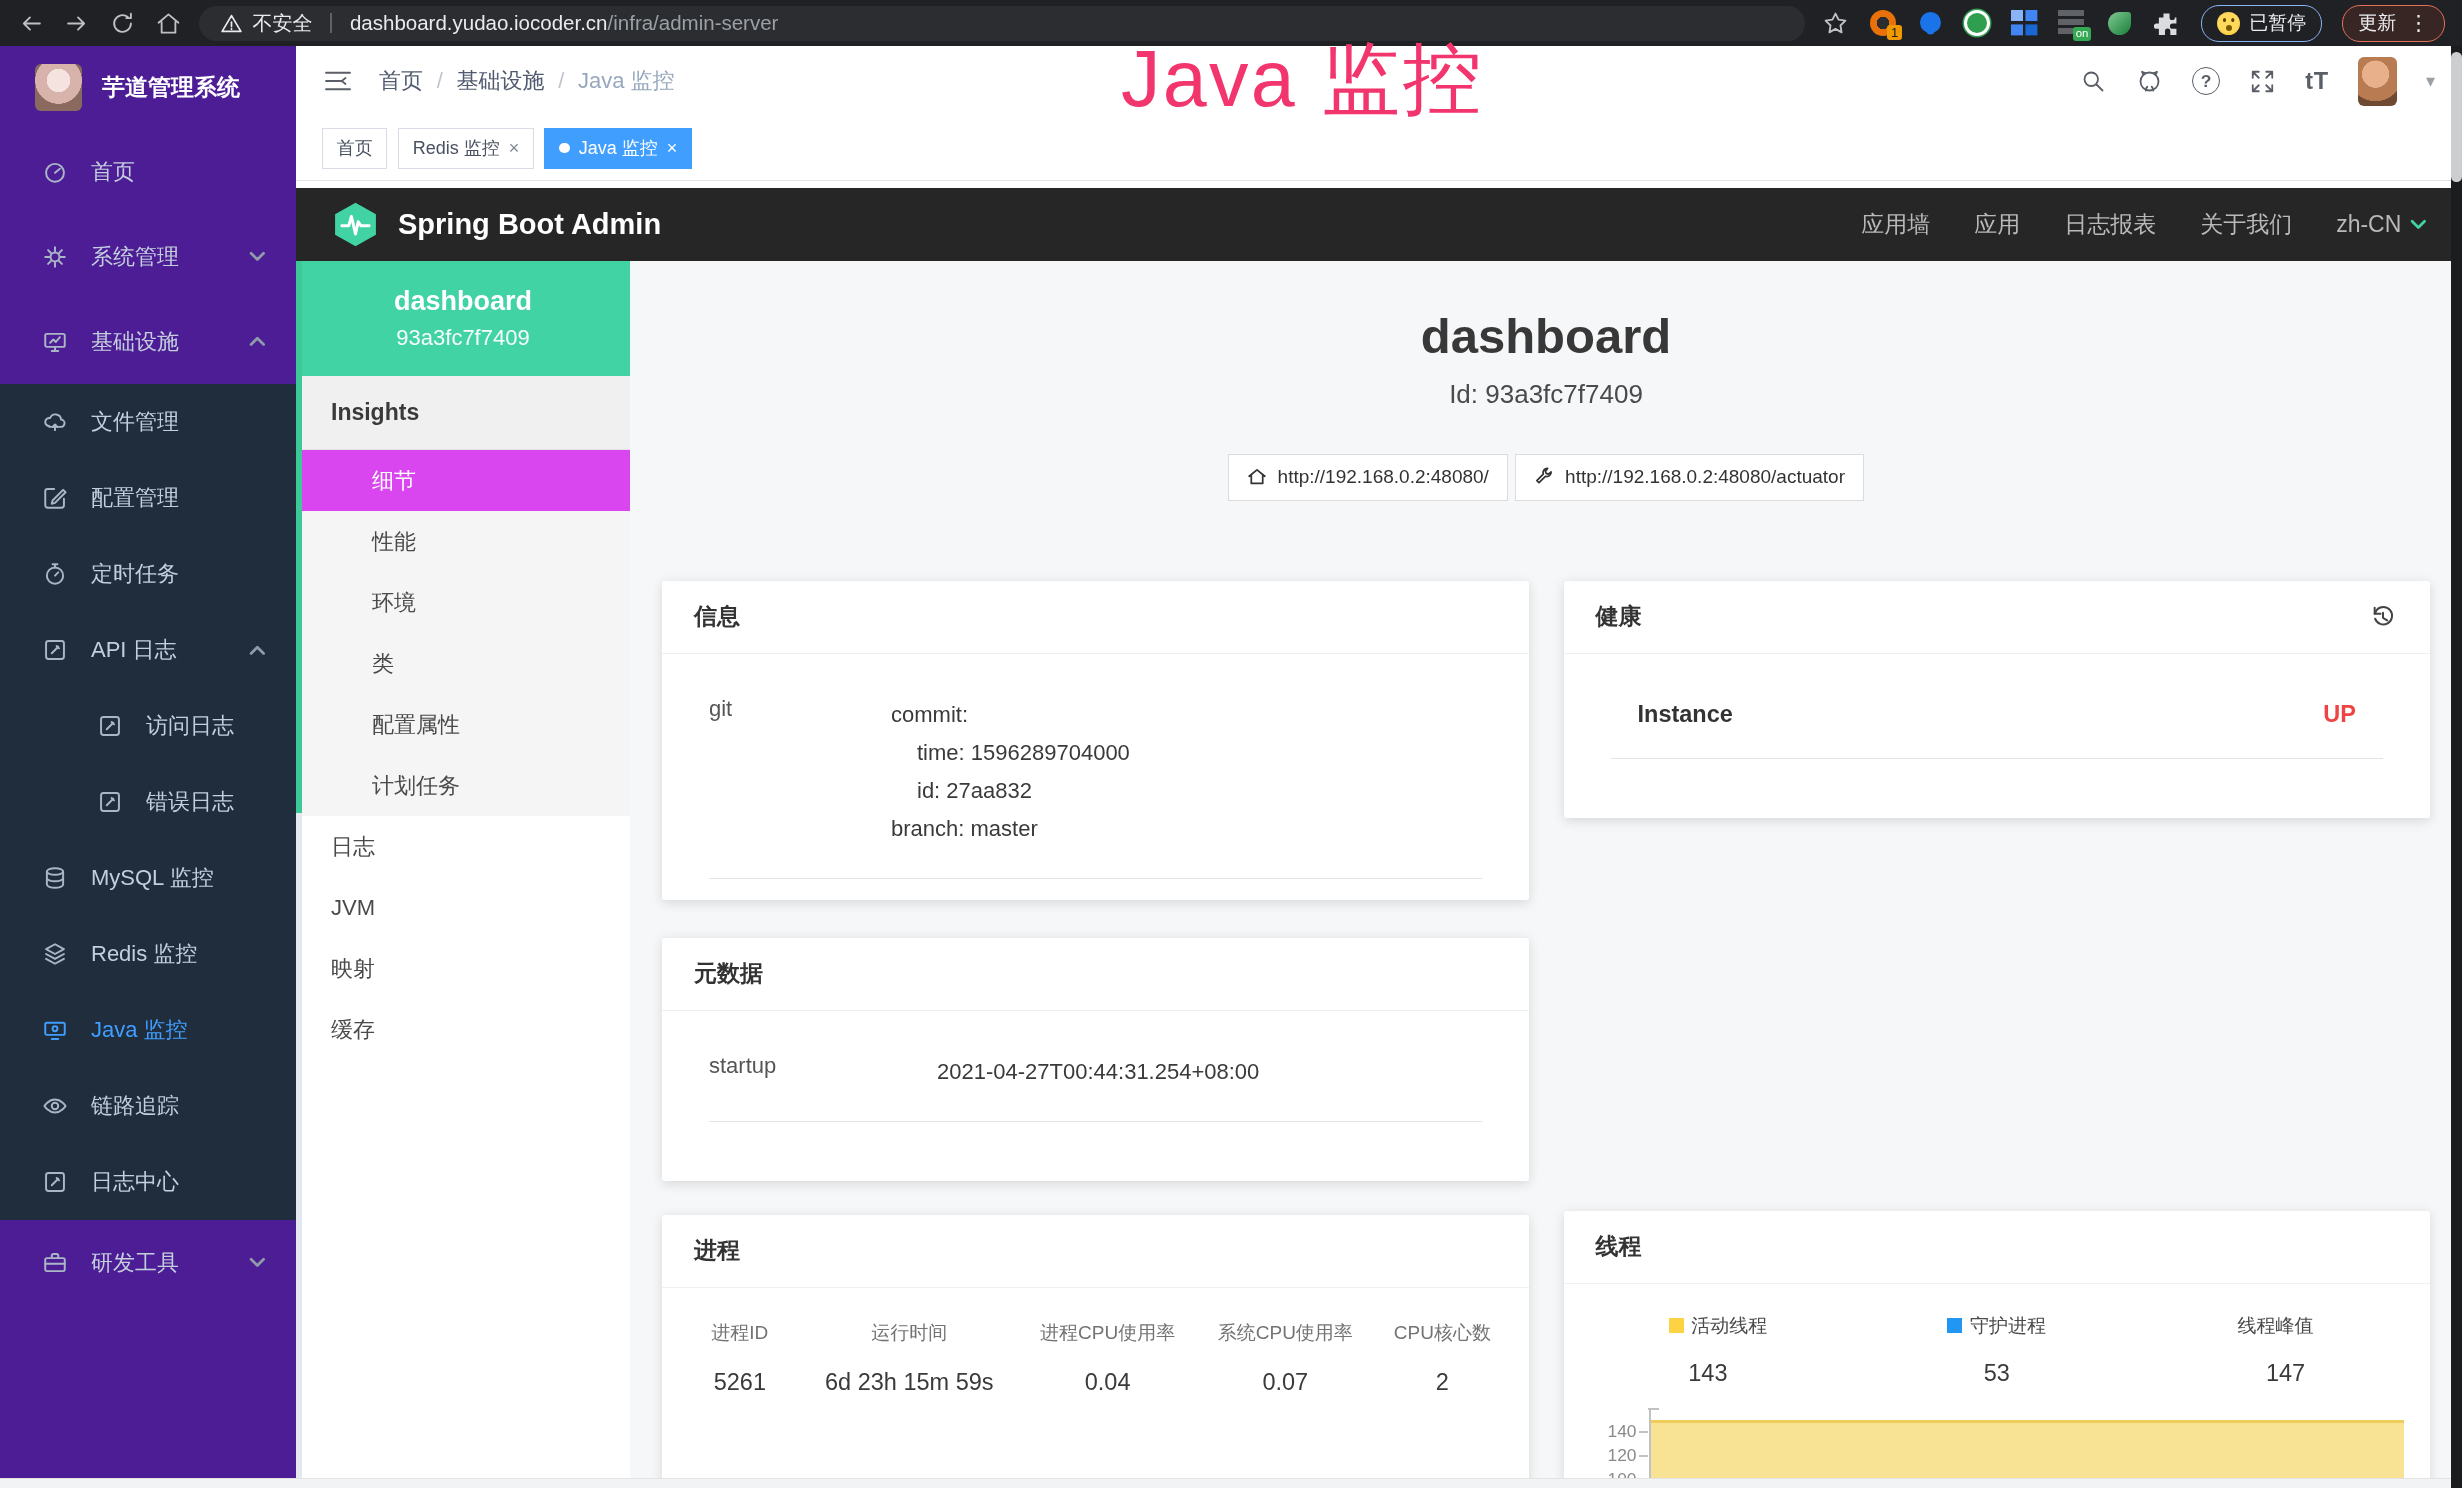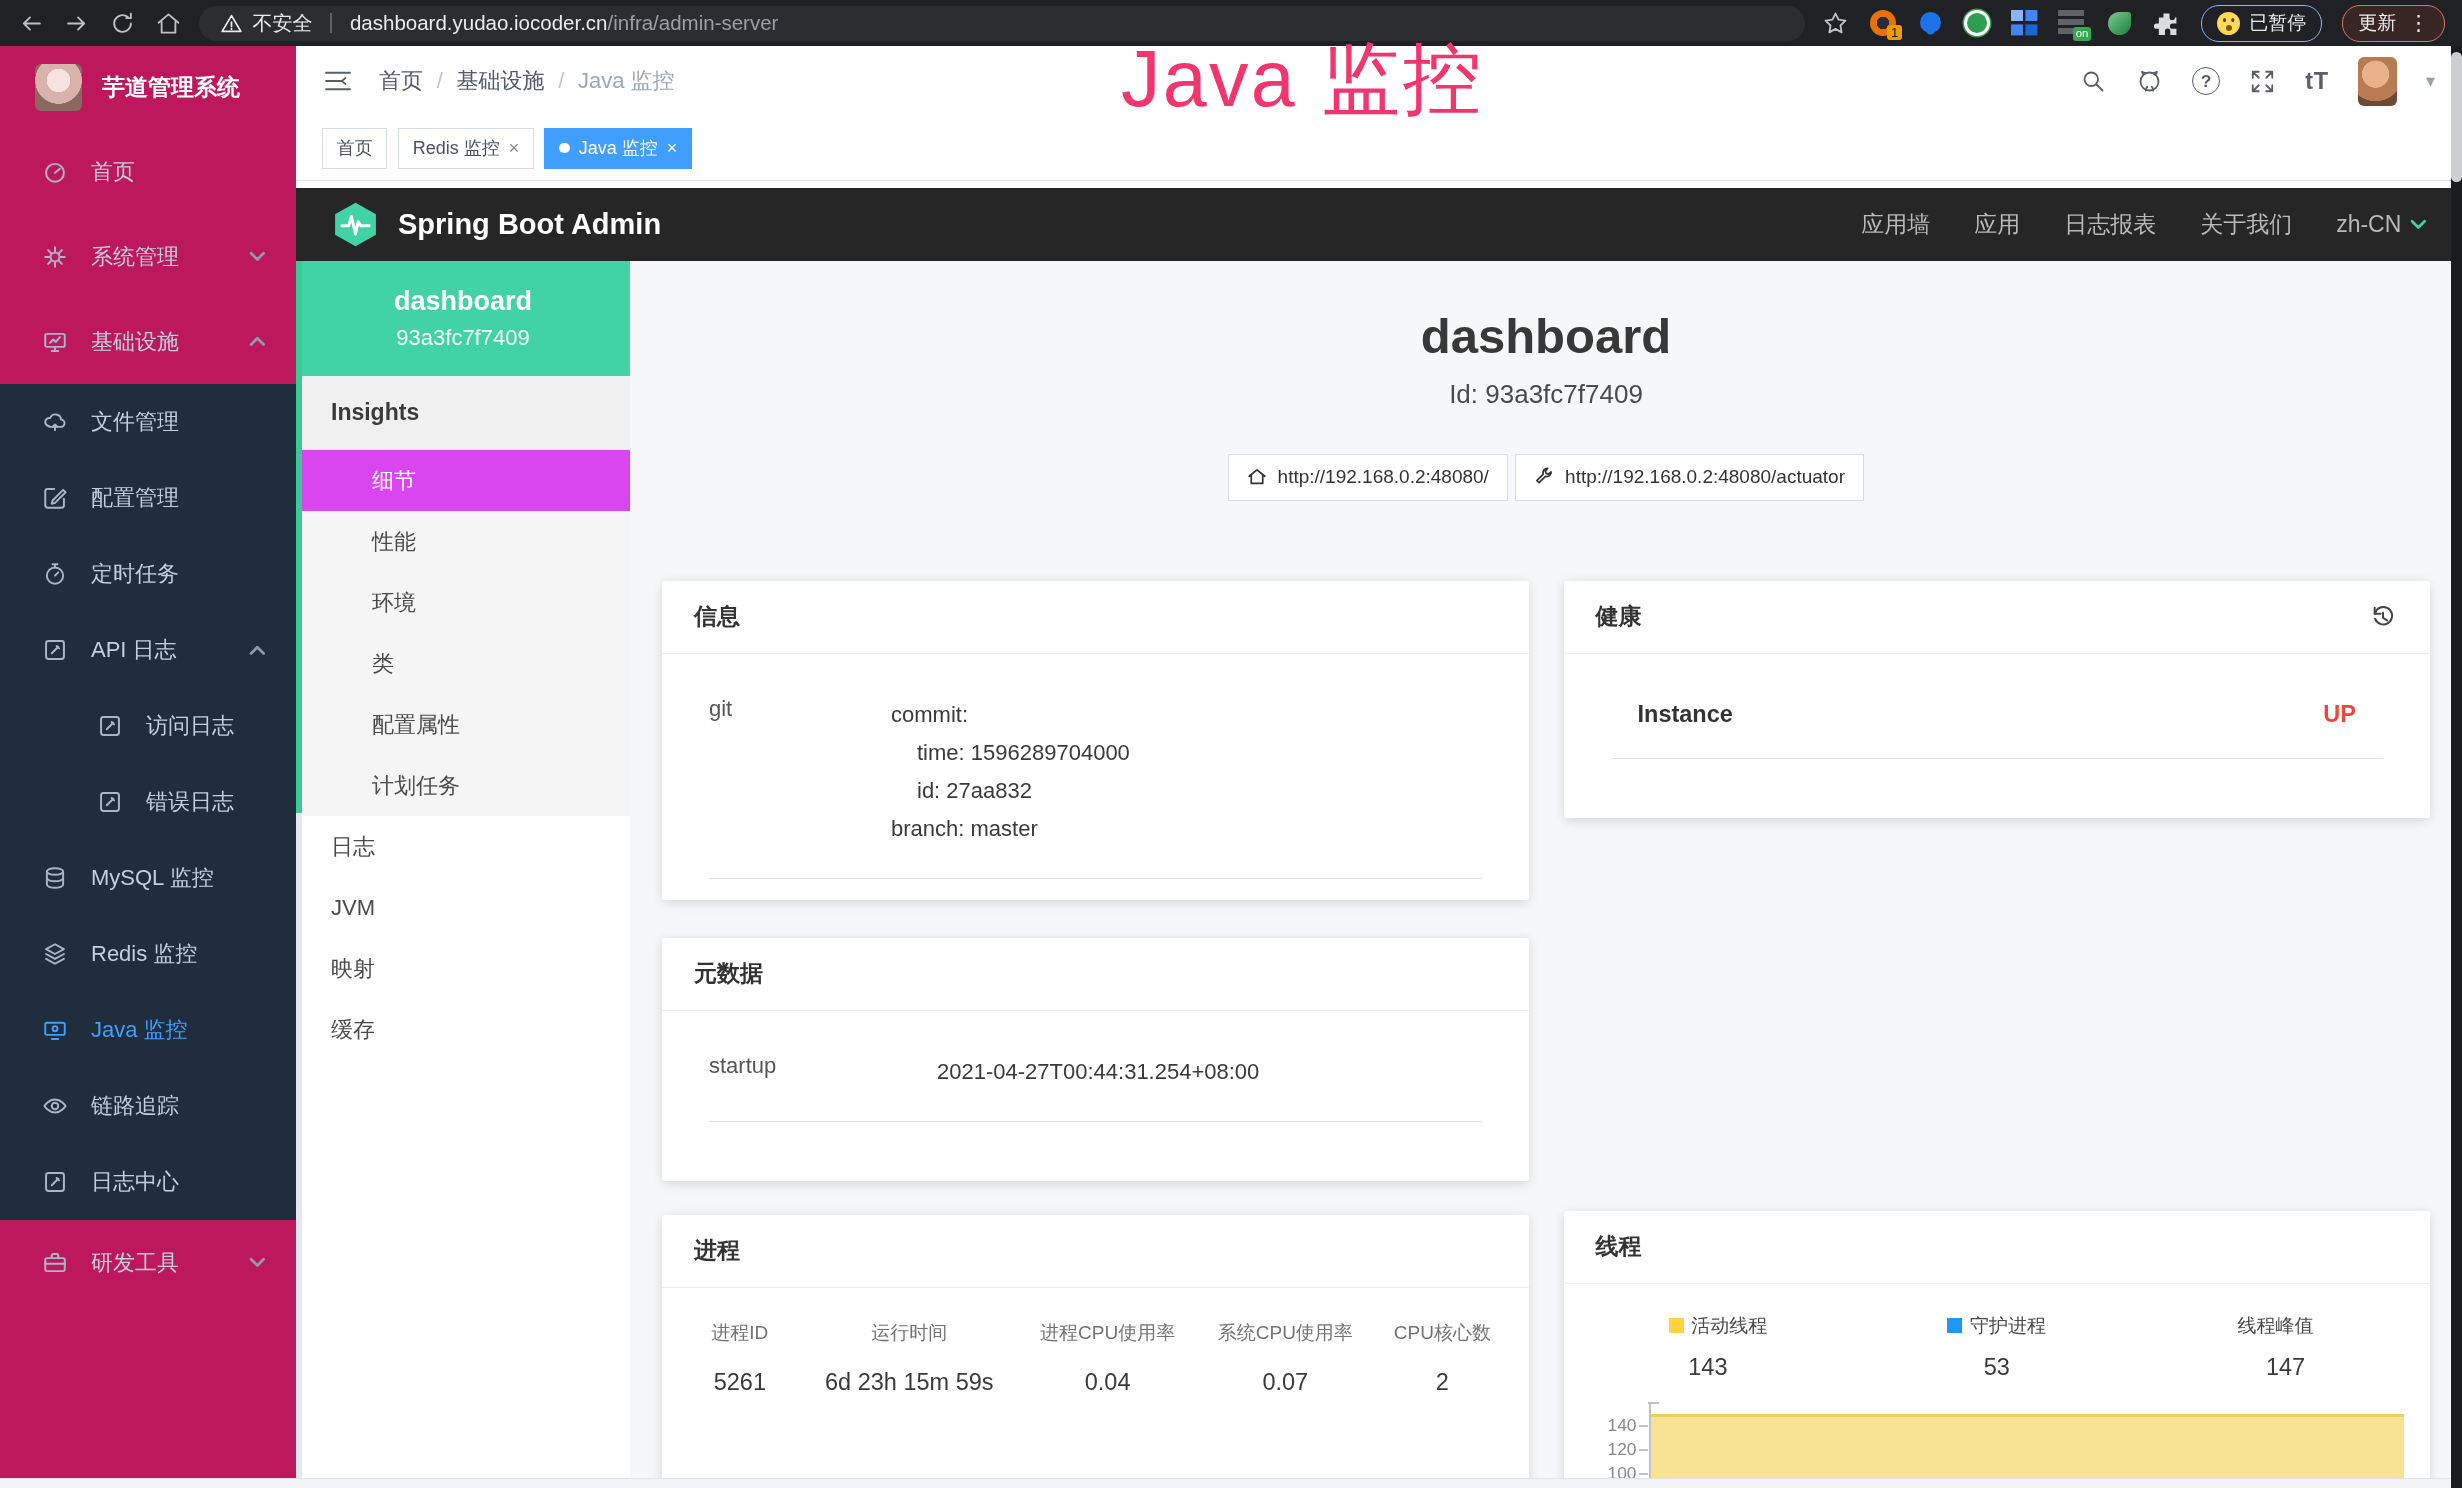--- a/index.html
+++ b/index.html
@@ -28,21 +28,21 @@
   .pill{height:35px;border-radius:18px;display:flex;align-items:center;gap:9px;padding:0 15px;
     font-size:19px;color:#e8eaed;flex:0 0 auto;}
   .paused{border:1.5px solid #8ab4f8;background:#202124;}
   .update{border:1.5px solid #e5705c;background:#372623;gap:12px;}
   .face{width:23px;height:23px;border-radius:50%;background:radial-gradient(circle at 50% 40%,#ffd95c 60%,#f4b400);position:relative;}
   .face:before{content:"";position:absolute;left:5.3px;top:6.8px;width:3.8px;height:3.8px;border-radius:50%;background:#5f4302;box-shadow:8.3px 0 0 #5f4302;}
   .face:after{content:"";position:absolute;left:8.3px;top:13px;width:6px;height:6px;border-radius:50%;background:#7a5a00;}
   .vdots{font-size:21px;color:#e8eaed;letter-spacing:0;}
 
   
-  .sidebar{position:absolute;left:0;top:46px;width:296px;bottom:0;background:#be185d;z-index:10;}
+  .sidebar{position:absolute;left:0;top:46px;width:296px;bottom:0;background:#4c1d95;z-index:10;}
   .logo-row{height:83px;display:flex;align-items:center;gap:20px;padding-left:35px;}
   .logo-img{width:47px;height:47px;border-radius:6px;background:
      radial-gradient(circle at 50% 35%,#f4e3de 0 30%,#d8b3ab 31% 60%,#8a6a5e 61%);}
   .app-title{color:#fff;font-size:23px;font-weight:bold;}
   .s-item{position:relative;height:85px;display:flex;align-items:center;gap:23px;
     padding-left:42px;color:#c4cfdd;font-size:22px;cursor:pointer;}
   .s-item .ic{width:26px;height:26px;color:#aab6c6;flex:0 0 auto;}
   .s-sub{height:76px;background:#1f2d3d;}
   .s-child{padding-left:97px;}
   .s-active{color:#409eff;}
@@ -126,21 +126,21 @@
 
   .ptable{padding:32px 20px 0;}
   .prow{display:flex;}
   .pc{text-align:center;font-size:19px;color:#737373;}
   .pv{font-size:23.5px;color:#3a3a3a;margin-top:23px;}
   .w1{width:14%;}.w2{width:27%;}.w3{width:21%;}.w4{width:22%;}.w5{width:16%;}
 
   .t-legend{display:flex;padding:29px 15px 0;}
   .tl{width:33.33%;text-align:center;font-size:19px;color:#4a4a4a;}
   .sq{display:inline-block;width:15px;height:15px;vertical-align:-1.5px;margin-right:7.6px;}
-  .tv{width:33.33%;text-align:center;font-size:23.5px;color:#3a3a3a;margin-top:15px;}
+  .tv{width:33.33%;text-align:center;font-size:23.5px;color:#3a3a3a;margin-top:21px;}
   .t-values{display:flex;}
   .t-chart{display:flex;margin:21px 20px 0;height:197px;}
   .ylabs{width:65px;position:relative;flex:0 0 auto;}
   .ylab{position:absolute;right:12px;font-size:17.4px;color:#8a8a8a;transform:translateY(-50%);}
   .plot{flex:1;position:relative;border-left:2.3px solid #c2c2c2;}
   .plot .cap{position:absolute;left:-2.3px;top:0;width:10.6px;height:2.3px;background:#c2c2c2;}
   .tick{position:absolute;left:-11.4px;width:9px;height:2.3px;background:#c2c2c2;}
   .area{position:absolute;left:0;right:6px;top:12px;bottom:-46px;background:#f8e294;
     border-top:3px solid #f0cd5a;}
 

